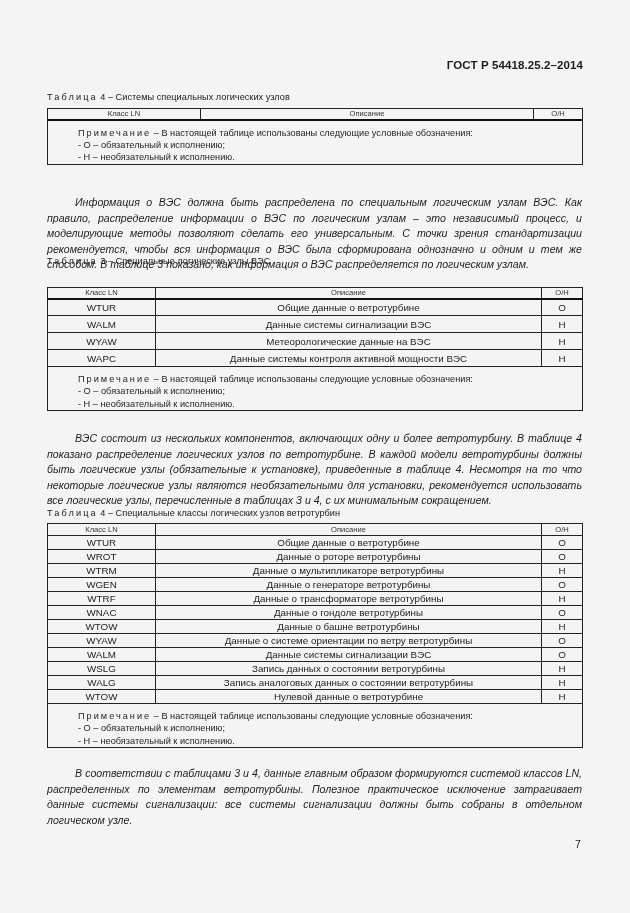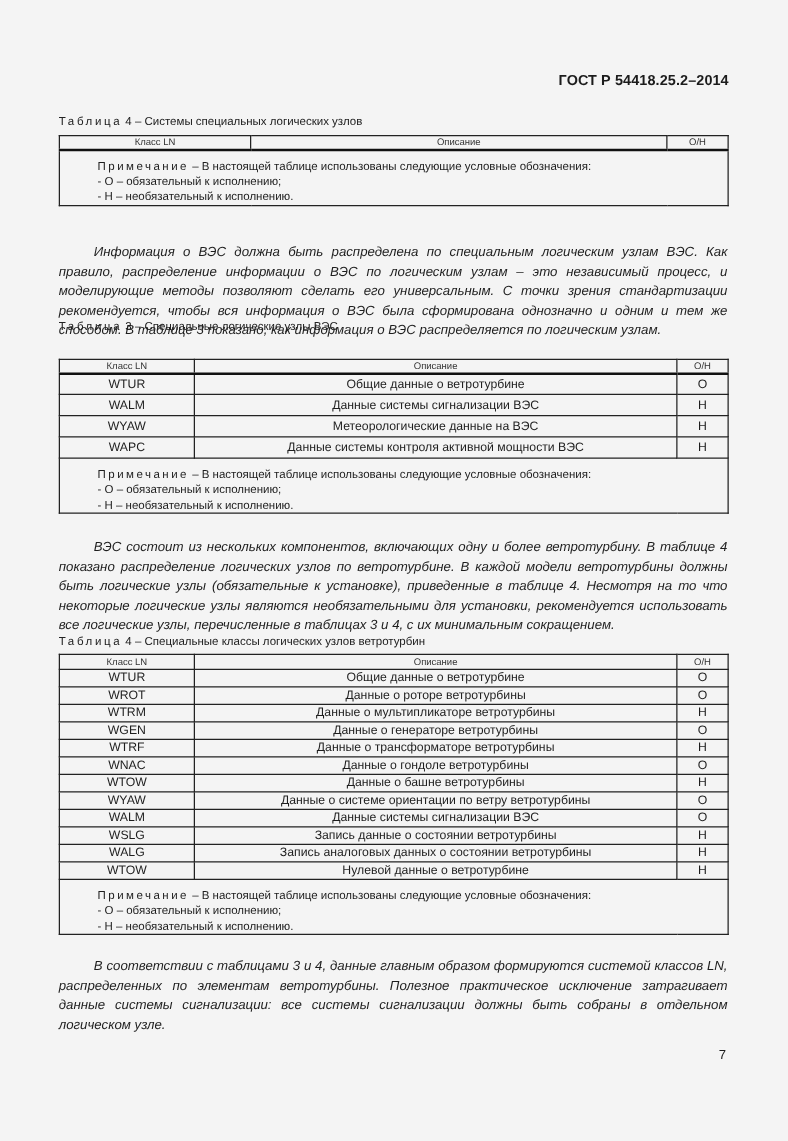--- a/index.html
+++ b/index.html
@@ -158,21 +158,21 @@
         <td>Данные о системе ориентации по ветру ветротурбины</td>
         <td>О</td>
       </tr>
   <tr style="height:14px">
         <td>WALM</td>
         <td>Данные системы сигнализации ВЭС</td>
         <td>О</td>
       </tr>
   <tr style="height:14px">
         <td>WSLG</td>
-        <td>Запись данные о состоянии ветротурбины</td>
+        <td>Запись данных о состоянии ветротурбины</td>
         <td>Н</td>
       </tr>
   <tr style="height:14px">
         <td>WALG</td>
         <td>Запись аналоговых данных о состоянии ветротурбины</td>
         <td>Н</td>
       </tr>
   <tr style="height:14px">
         <td>WTOW</td>
         <td>Нулевой данные о ветротурбине</td>

